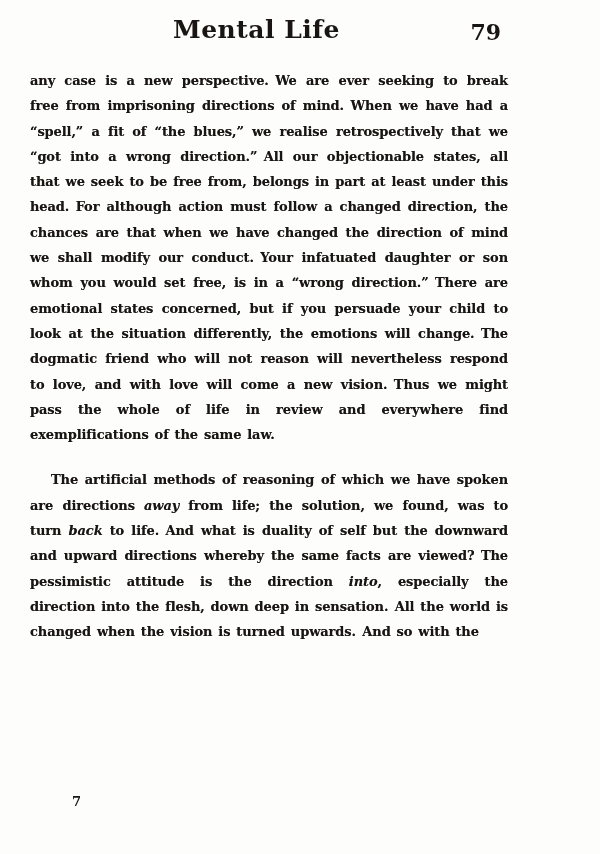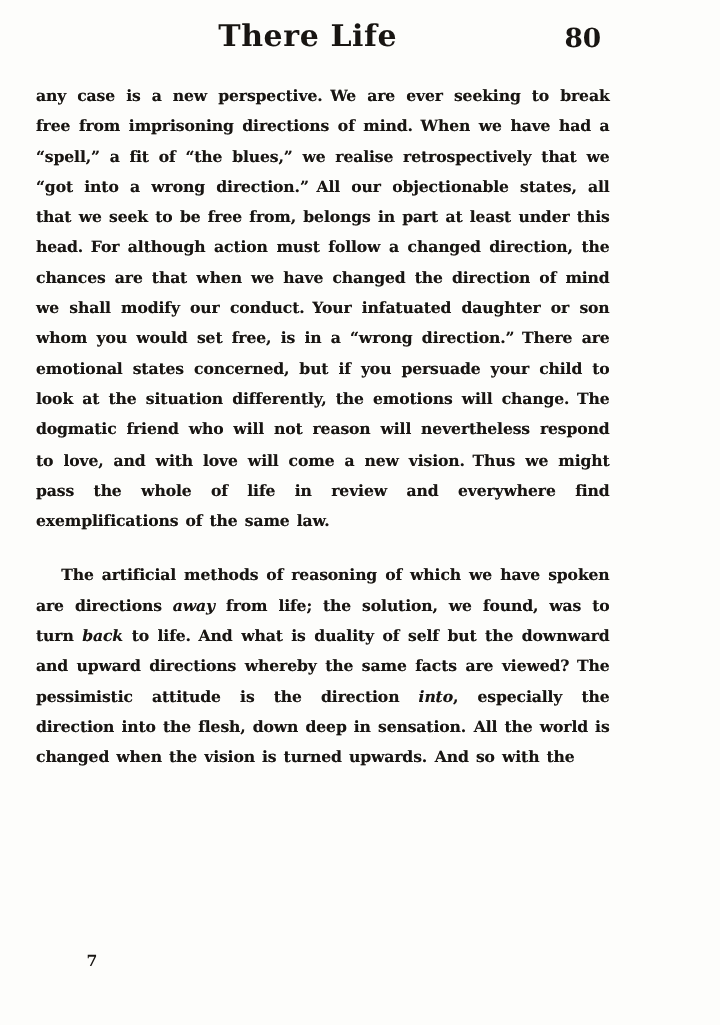--- a/index.html
+++ b/index.html
@@ -70,22 +70,22 @@
     top: 794px;
     font-size: 13px;
     font-weight: 700;
   }
 </style>
 </head>
 <body>
 
 <div class="page">
   <div class="running-head">
-    <span class="title">There Life</span>
-    <span class="page-number">80</span>
+    <span class="title">Mental Life</span>
+    <span class="page-number">79</span>
   </div>
 
   <div class="body-text">
       <p class="para"><span>any case is a new perspective. We are ever seeking to break free from imprisoning directions of mind. When we have had a “spell,” a fit of “the blues,” we realise retrospectively that we “got into a wrong direction.” All our objectionable states, all that we seek to be free from, belongs in part at least under this head. For although action must follow a changed direction, the chances are that when we have changed the direction of mind we shall modify our conduct. Your infatuated daughter or son whom you would set free, is in a “wrong direction.” There are emotional states concerned, but if you persuade your child to look at the situation differently, the emotions will change. The dogmatic friend who will not reason will nevertheless respond to love, and with love will come a new vision. Thus we might pass the whole of life in review and everywhere find exemplifications of the same law.</span></p>
       <p class="para indent"><span>The artificial methods of reasoning of which we have spoken are directions </span><em>away</em><span> from life; the solution, we found, was to turn </span><em>back</em><span> to life. And what is duality of self but the downward and upward directions whereby the same facts are viewed? The pessimistic attitude is the direction </span><em>into</em><span>, especially the direction into the flesh, down deep in sensation. All the world is changed when the vision is turned upwards. And so with the</span></p>
     </div>
 
   <div class="signature-mark">7</div>
 </div>
 

